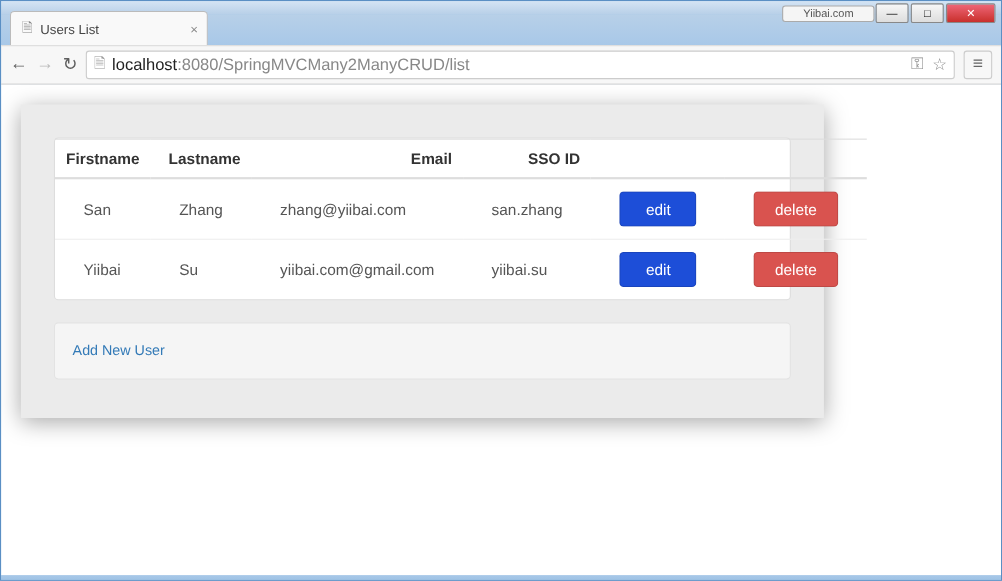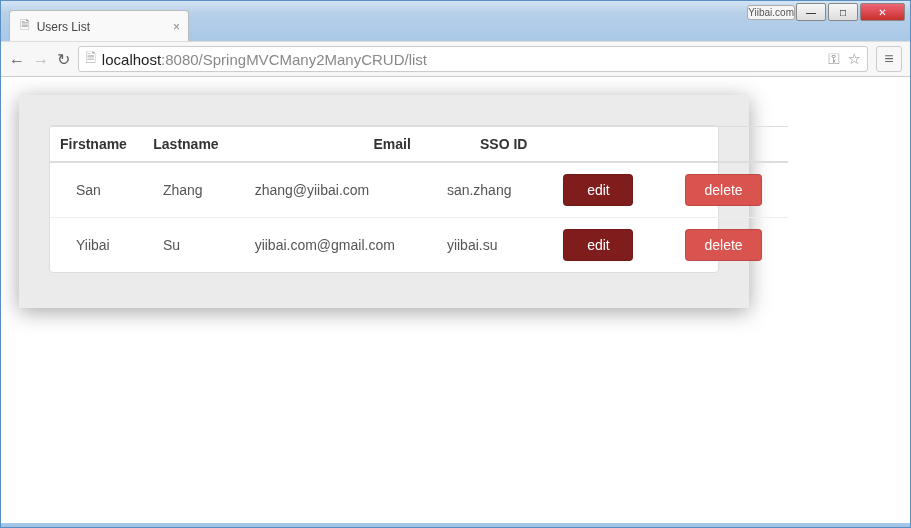--- a/index.html
+++ b/index.html
@@ -19,21 +19,21 @@
   position: relative;
 }
 .site-badge {
   position: absolute;
   top: 4px;
   right: 115px;
   background: #f5f5f5;
   border: 1px solid #aaa;
   border-radius: 3px;
   font-size: 10px;
-  padding: 1px 0;
+  padding: 1px 18px;
   color: #555;
 }
 .win-controls {
   position: absolute;
   top: 2px;
   right: 5px;
   display: flex;
 }
 .win-btn {
   width: 30px;
@@ -165,21 +165,21 @@
 .btn {
   display: inline-block;
   padding: 7px 18px;
   border-radius: 4px;
   color: #fff;
   font-size: 14px;
   border: 1px solid rgba(0,0,0,0.12);
   text-align: center;
   min-width: 70px;
 }
-.btn-edit { background: #7f1d1d; }
+.btn-edit { background: #1d4ed8; }
 .btn-del { background: #d9534f; }
 .action-cell { text-align: center; width: 90px; }
 
 .well {
   margin-top: 20px;
   background: #f5f5f5;
   border: 1px solid #e3e3e3;
   border-radius: 4px;
   padding: 16px 16px;
 }
@@ -259,17 +259,20 @@
               <td>Su</td>
               <td>yiibai.com@gmail.com</td>
               <td>yiibai.su</td>
               <td class="action-cell"><span class="btn btn-edit">edit</span></td>
               <td class="action-cell"><span class="btn btn-del">delete</span></td>
             </tr>
           </tbody>
       </table>
     </div>
 
+    <div class="well">
+      <a href="#">Add New User</a>
+    </div>
 
   </div>
 </div>
 
 <div class="bottom-frame"></div>
 
 </body></html>

